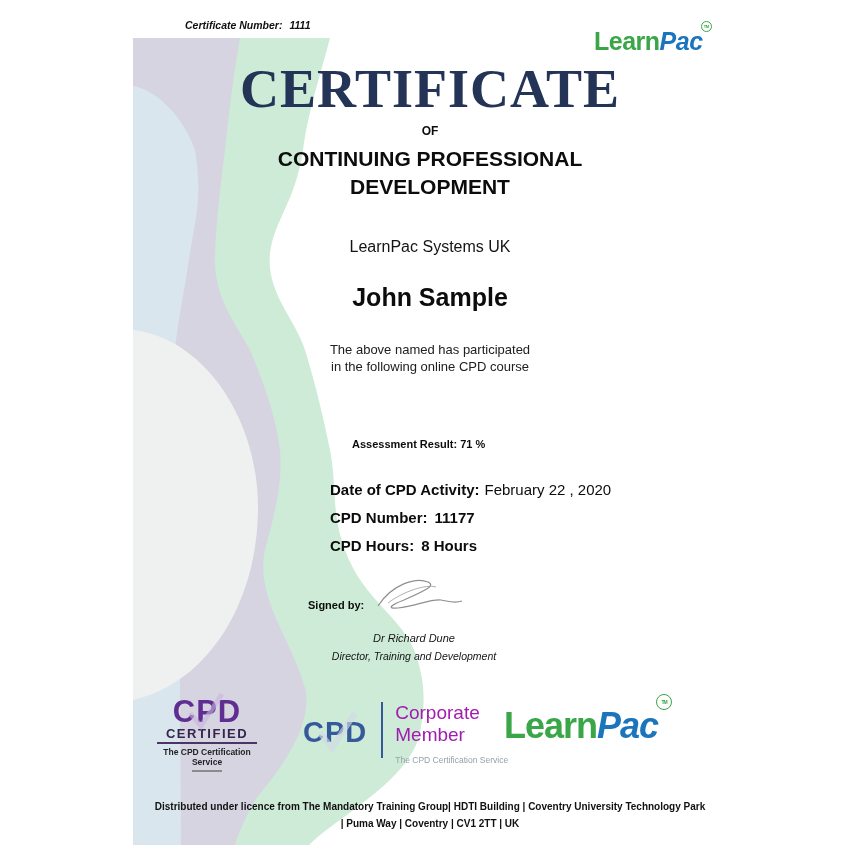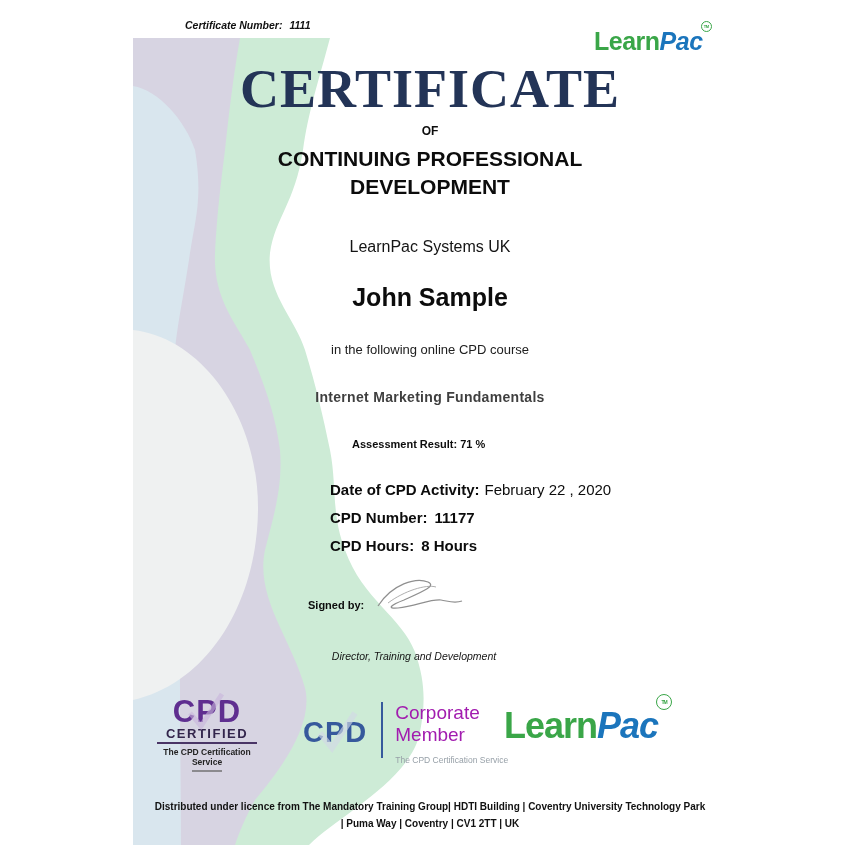--- a/index.html
+++ b/index.html
@@ -96,44 +96,45 @@
     <div class="abs center-line title-of">OF</div>
     <div class="abs center-line title-program">
       <div>CONTINUING PROFESSIONAL</div>
       <div>DEVELOPMENT</div>
     </div>
 
     <div class="abs center-line org-line">LearnPac Systems UK</div>
     <div class="abs center-line recipient-name">John Sample</div>
 
     <div class="abs center-line participation">
+      <div>The above named has participated</div>
       <div>in the following online CPD course</div>
     </div>
 
-    <div class="abs center-line course-title">Internet Marketing Fundamentals</div>
 
     <div class="abs assessment">Assessment Result: 71 %</div>
 
     <div class="abs details">
       <div class="row">
         <span class="lbl">Date of CPD Activity:</span><span class="val">February 22 , 2020</span>
       </div>
       <div class="row">
         <span class="lbl">CPD Number:</span><span class="val-b">11177</span>
       </div>
       <div class="row">
         <span class="lbl">CPD Hours:</span><span class="val-b">8 Hours</span>
       </div>
     </div>
 
     <div class="abs signed-by">Signed by:</div>
     <svg class="abs sig-svg" width="92" height="42" viewBox="0 0 92 42" aria-hidden="true">
       <path d="M4 31 C 18 9, 42 2, 54 7 C 63 11, 48 17, 30 25 C 17 30, 12 34, 24 33 C 42 31, 56 24, 67 25 C 74 26, 80 29, 88 26" fill="none" stroke="#8f8f8f" stroke-width="1.2"></path>
       <path d="M14 28 C 30 16, 52 9, 62 12" fill="none" stroke="#9a9a9a" stroke-width="0.8"></path>
     </svg>
+    <div class="abs sig-name">Dr Richard Dune</div>
     <div class="abs sig-role">Director, Training and Development</div>
 
     <div class="abs cpd-cert">
       <div class="cpd-word">
         <span>CPD</span>
         <svg class="check" width="46" height="40" viewBox="0 0 46 40" aria-hidden="true">
           <path d="M8 21 L19 34 L40 2" fill="none" stroke="#c9b6dc" stroke-width="5"></path>
         </svg>
       </div>
       <div class="certified">CERTIFIED</div>

